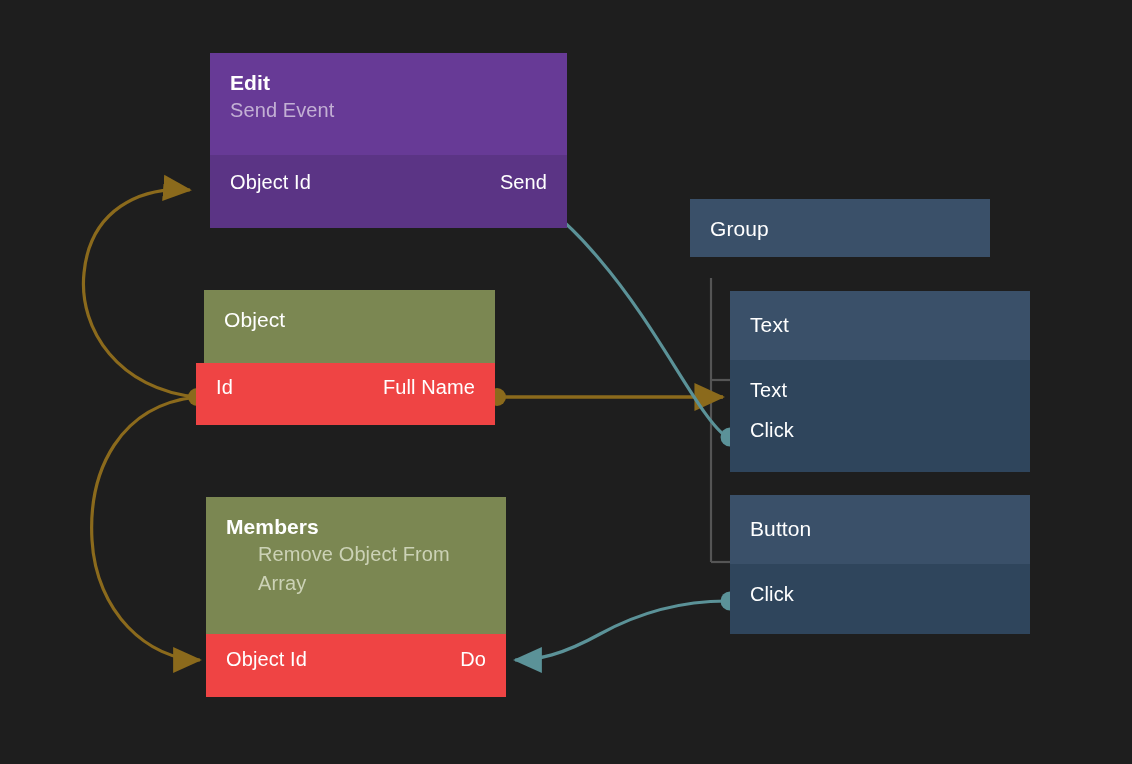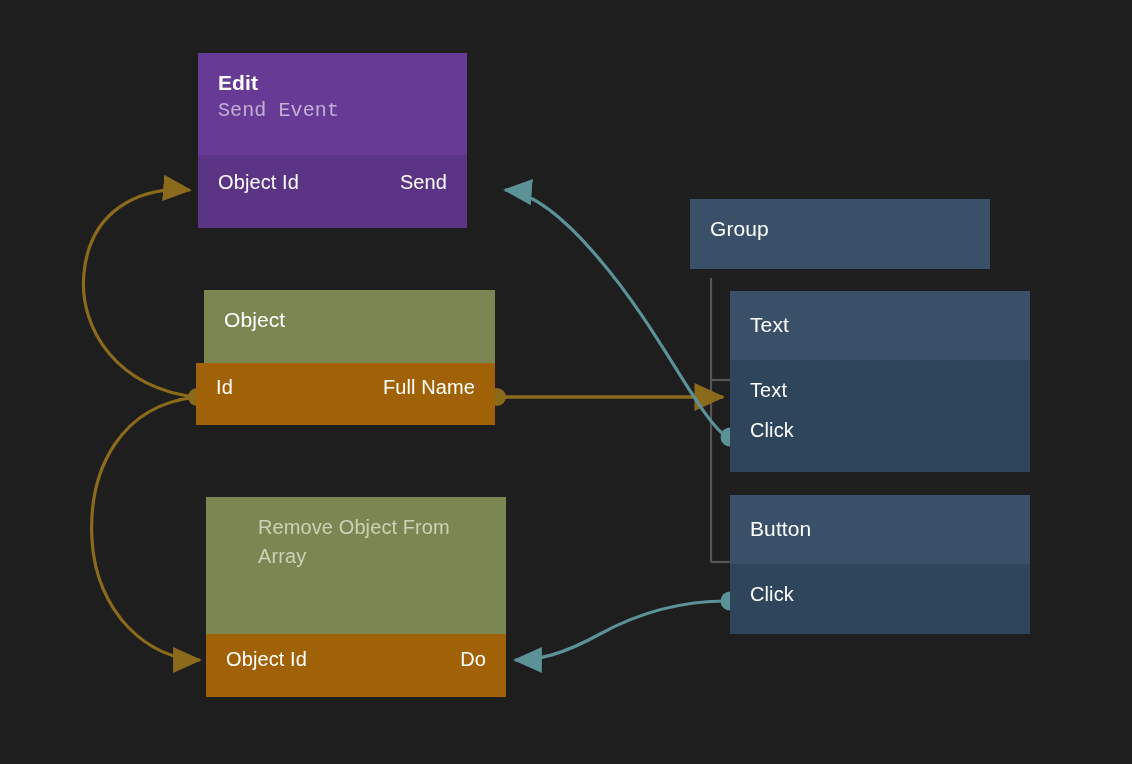--- a/index.html
+++ b/index.html
@@ -61,51 +61,51 @@
     font-size: 20px;
     color: #ffffff;
     letter-spacing: 0.1px;
   }
   .port-row .port-in { text-align: left; }
   .port-row .port-out { text-align: right; }
 
   
   .n-purple .node-header { background: #673a96; }
   .n-purple .node-body   { background: #5b3485; }
-  .n-purple .node-subtitle { color: #c3b0d4; font-family: Liberation Mono, monospace; }
+  .n-purple .node-subtitle { color: #c3b0d4; }
 
   
   .n-green .node-header { background: #7b8752; }
-  .n-green .node-body   { background: #a16207; }
+  .n-green .node-body   { background: #ef4444; }
   .n-green .node-subtitle { color: #ccd2b6; margin-left: 32px; }
 
   
   .n-blue .node-header { background: #3a5069; }
   .n-blue .node-body   { background: #2f455c; }
 
   .group-header-only .node-header { background: #3a5069; }
 
   
-  #node-edit   { left: 198px; top: 53px;  width: 269px; }
+  #node-edit   { left: 210px; top: 53px;  width: 357px; }
   #node-object { left: 196px; top: 290px; width: 299px; }
   #node-members{ left: 206px; top: 497px; width: 300px; }
   #node-group  { left: 690px; top: 199px; width: 300px; }
   #node-text   { left: 730px; top: 291px; width: 300px; }
   #node-button { left: 730px; top: 495px; width: 300px; }
 
   #node-edit .node-header   { height: 102px; }
   #node-edit .node-body     { height: 73px; padding-top: 16px; }
 
   #node-object .node-header { height: 73px; margin-left: 8px; }
   #node-object .node-body   { height: 62px; padding-top: 13px; }
 
   #node-members .node-header{ height: 137px; }
   #node-members .node-body  { height: 63px; padding-top: 14px; }
 
-  #node-group .node-header  { height: 70px; }
+  #node-group .node-header  { height: 58px; }
 
   #node-text .node-header   { height: 69px; padding-top: 20px; }
   #node-text .node-body     { height: 112px; padding-top: 19px; }
 
   #node-button .node-header { height: 69px; padding-top: 20px; }
   #node-button .node-body   { height: 70px; padding-top: 19px; }
 
   #node-text .port-row,
   #node-button .port-row { height: 40px; }
 </style>
@@ -166,20 +166,21 @@
     <div class="node-body">
       <div class="port-row">
         <span class="port-in">Id</span>
         <span class="port-out">Full Name</span>
       </div>
     </div>
   </div>
 
   <div class="node n-green" id="node-members">
     <div class="node-header">
+      <div class="node-title">Members</div>
       <div class="node-subtitle">Remove Object From Array</div>
     </div>
     <div class="node-body">
       <div class="port-row">
         <span class="port-in">Object Id</span>
         <span class="port-out">Do</span>
       </div>
     </div>
   </div>
 

